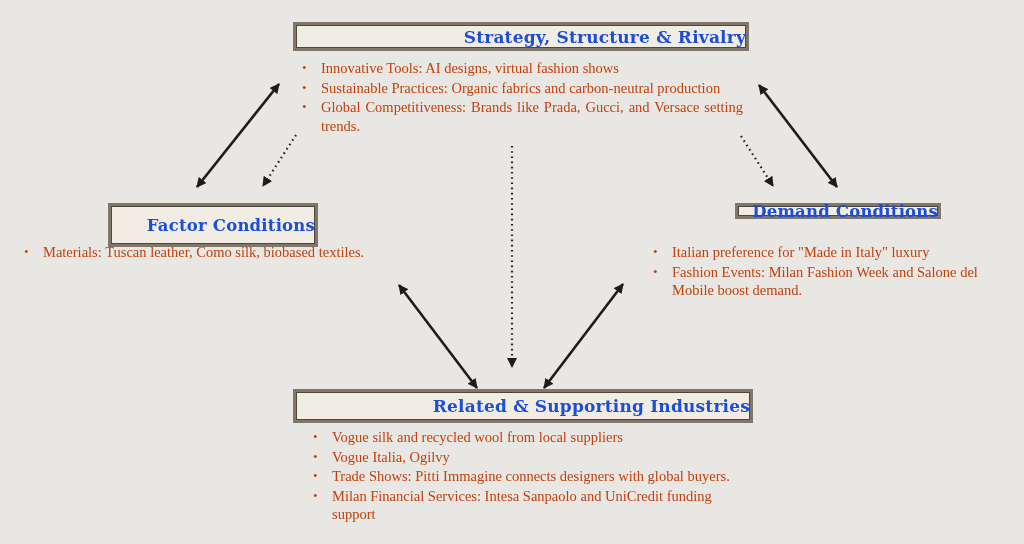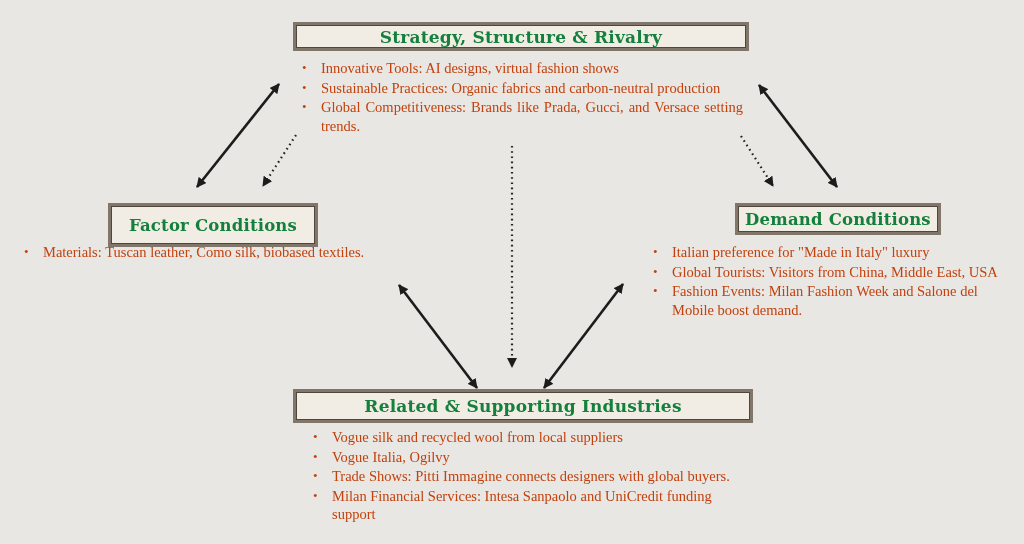--- a/index.html
+++ b/index.html
@@ -14,27 +14,27 @@
     position:absolute;left:0;top:0;width:1024px;height:544px;
     pointer-events:none;
   }
   .connectors line.solid{stroke:#1e1c1a;stroke-width:2.6;}
   .connectors line.dotted{stroke:#26231f;stroke-width:2.2;stroke-dasharray:1.6 3.6;}
   .node-box{
     position:absolute;box-sizing:border-box;
     background:#f2ede4;
     border:3px solid #80766a;
     box-shadow:inset 0 0 0 1px #51463c;
-    display:flex;align-items:center;justify-content:center;
+    display:flex;align-items:center;justify-content:flex-end;
     font-family:"DejaVu Serif",serif;font-weight:700;
-    color:#15803d;letter-spacing:.2px;white-space:nowrap;
+    color:#1d4ed8;letter-spacing:.2px;white-space:nowrap;
   }
   #box-strategy{left:293px;top:22px;width:456px;height:29px;font-size:17px;}
   #box-factor{left:108px;top:203px;width:210px;height:44px;font-size:16.5px;}
-  #box-demand{left:735px;top:203px;width:206px;height:32px;font-size:16.5px;}
+  #box-demand{left:735px;top:203px;width:206px;height:16px;font-size:16.5px;}
   #box-related{left:293px;top:389px;width:460px;height:34px;font-size:17px;}
   .bullets{
     position:absolute;margin:0;padding:0;list-style:none;
     font-family:"Liberation Serif",serif;font-size:14.5px;
     line-height:1.28;color:#c2410c;
   }
   .bullets li{position:relative;padding-left:22px;margin-bottom:1px;}
   .bullets li::before{content:"\2022";position:absolute;left:3px;top:1px;font-size:13px;}
   .justify li{text-align:justify;}
   #list-strategy{left:299px;top:59px;width:444px;}
@@ -81,21 +81,20 @@
         <li>Materials: Tuscan leather, Como silk, biobased textiles.</li>
       </ul>
   </section>
 
   <section>
     <div class="node-box" id="box-demand">
       <span>Demand Conditions</span>
     </div>
     <ul class="bullets" id="list-demand">
         <li>Italian preference for "Made in Italy" luxury</li>
-        <li>Global Tourists: Visitors from China, Middle East, USA</li>
         <li>Fashion Events: Milan Fashion Week and Salone del Mobile boost demand.</li>
       </ul>
   </section>
 
   <section>
     <div class="node-box" id="box-related">
       <span>Related &amp; Supporting Industries</span>
     </div>
     <ul class="bullets" id="list-related">
         <li>Vogue silk and recycled wool from local suppliers</li>

